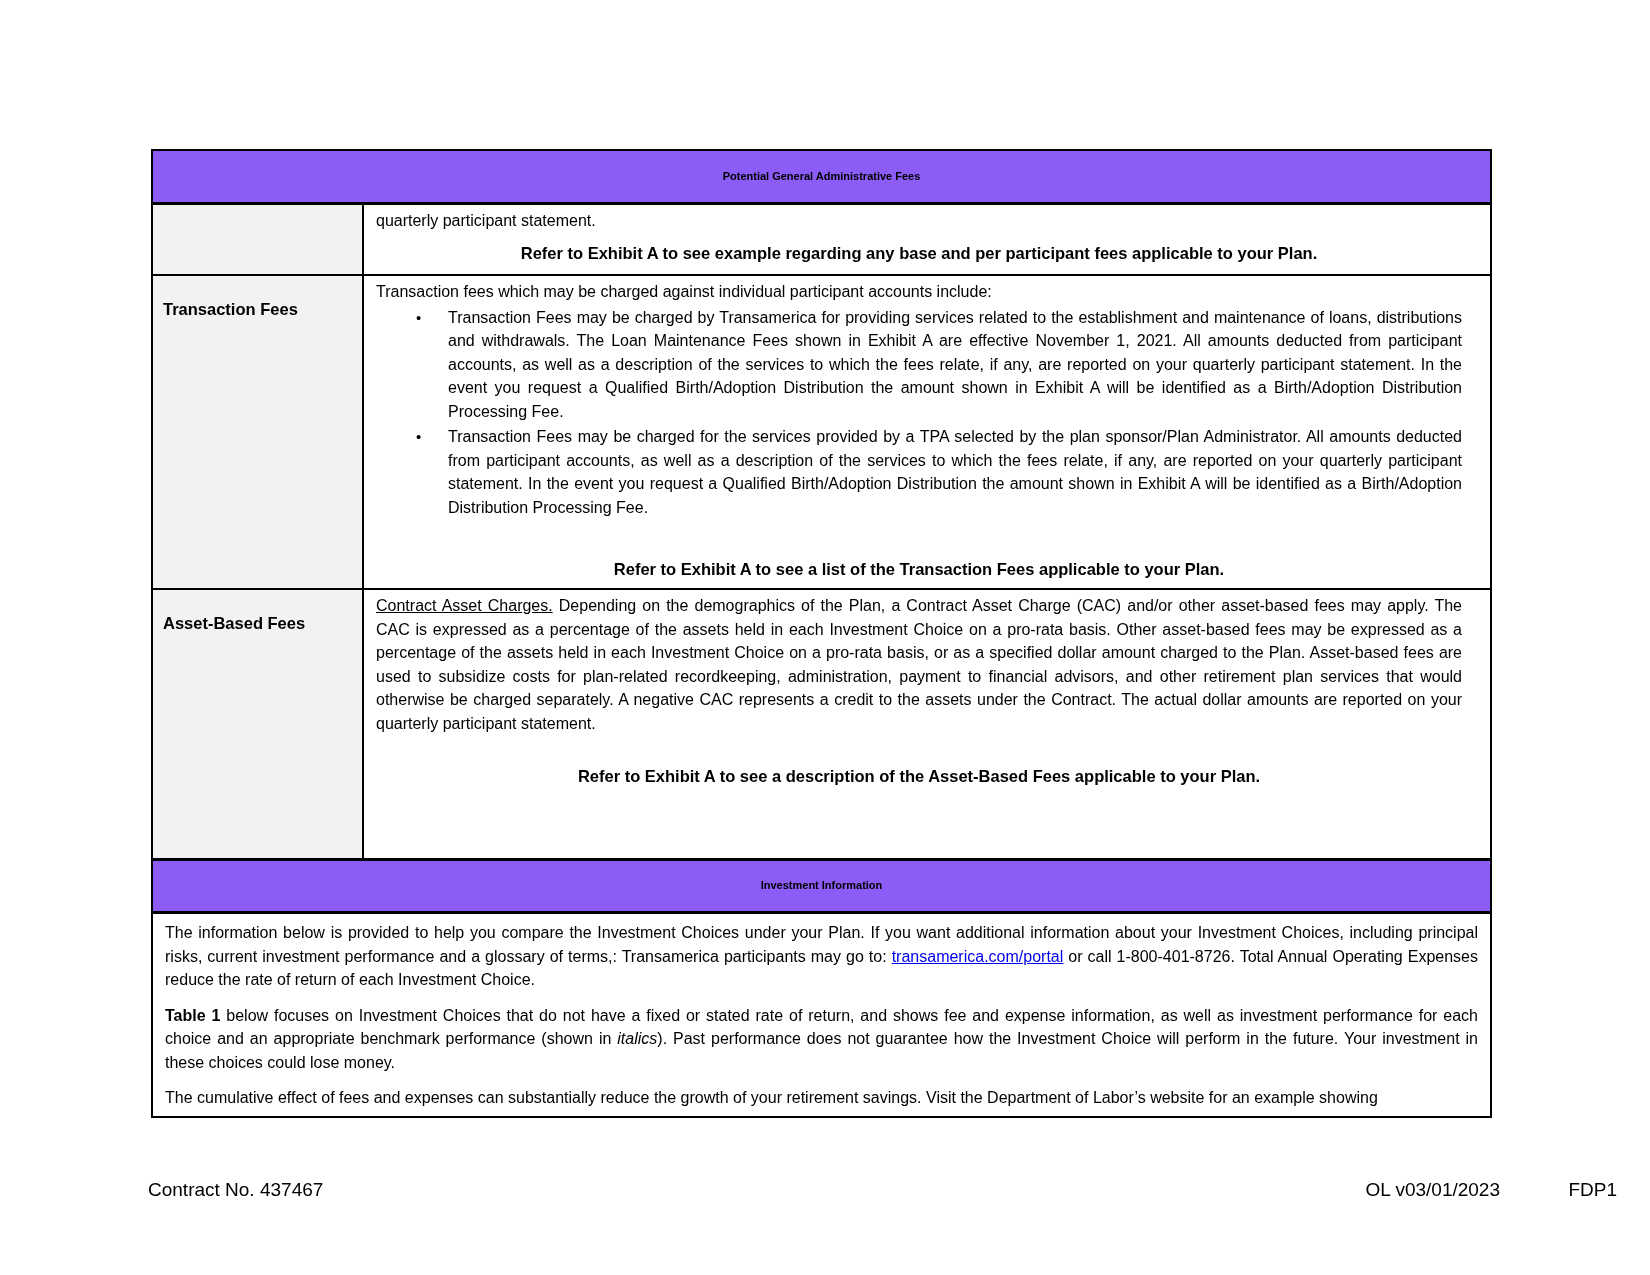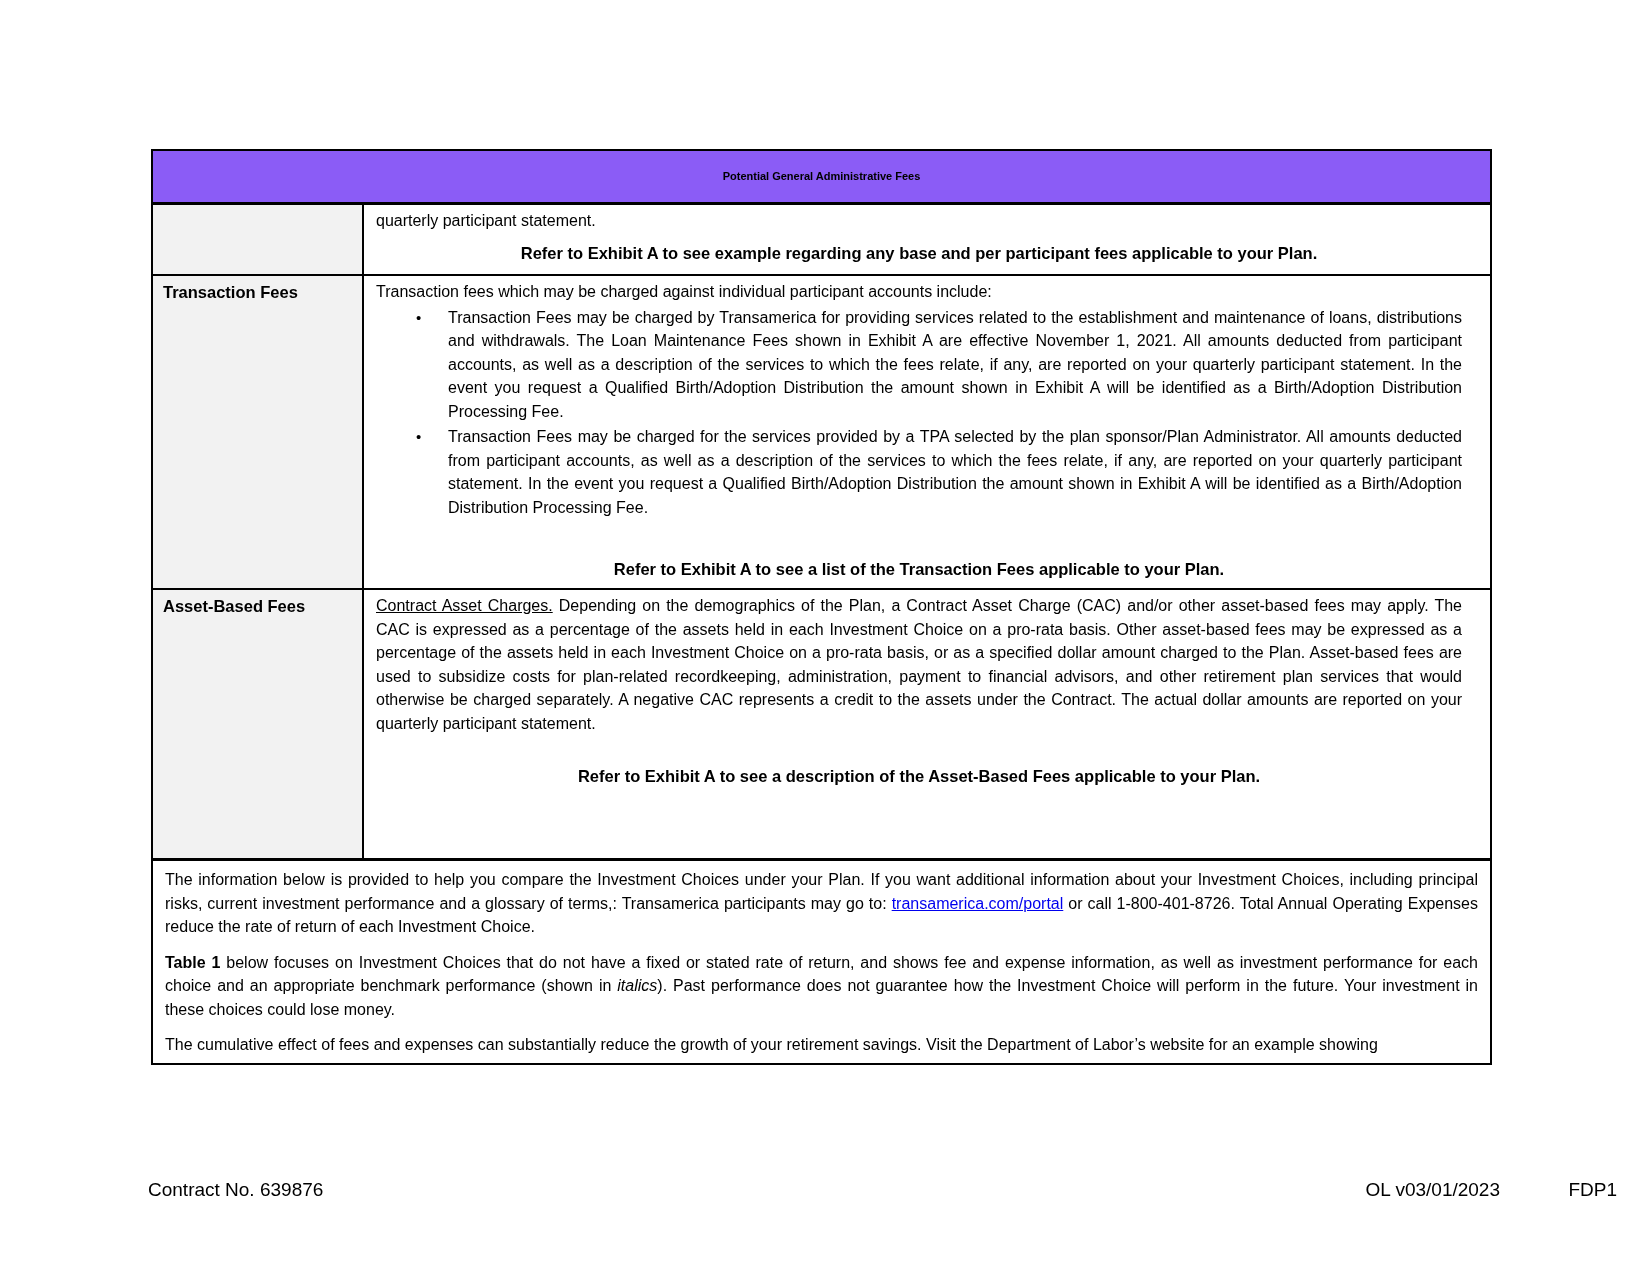--- a/index.html
+++ b/index.html
@@ -15,21 +15,21 @@
     font-size:16px; line-height:23.5px;
   }
   .row { display:flex; border-bottom:2px solid #000; overflow:hidden; }
   .row:last-child { border-bottom:none; }
   .hdr {
     background:#8b5cf6; justify-content:center; align-items:center;
     font-weight:bold; font-size:11px; border-bottom:3px solid #000;
   }
   .cell-l {
     width:211px; flex:0 0 211px; background:#f2f2f2;
-    border-right:2px solid #000; padding:5px 10px;
+    border-right:2px solid #000; padding:22px 10px;
   }
   .cell-l .lbl { font-weight:bold; font-size:16.5px; }
   .cell-r { flex:1 1 auto; padding:4px 28px 0 12px; display:flex; flex-direction:column; }
   .just { text-align:justify; }
   .refer { font-weight:bold; text-align:center; font-size:16.5px; }
   .refer.bottom { margin-top:auto; padding-bottom:7px; }
   .bullet { display:flex; margin-top:2px; }
   .bullet .glyph { flex:0 0 32px; margin-left:40px; text-align:left; font-size:15px; }
   .bullet .btxt { flex:1 1 auto; text-align:justify; }
   .ul-lead { text-decoration:underline; }
@@ -82,26 +82,29 @@
       <span class="lbl">Asset-Based Fees</span>
     </div>
     <div class="cell-r">
       <div class="just">
         <span class="ul-lead">Contract Asset Charges.</span><span> Depending on the demographics of the Plan, a Contract Asset Charge (CAC) and/or other asset-based fees may apply. The CAC is expressed as a percentage of the assets held in each Investment Choice on a pro-rata basis.  Other asset-based fees may be expressed as a percentage of the assets held in each Investment Choice on a pro-rata basis, or as a specified dollar amount charged to the Plan. Asset-based fees are used to subsidize costs for plan-related recordkeeping, administration, payment to financial advisors, and other retirement plan services that would otherwise be charged separately.  A negative CAC represents a credit to the assets under the Contract. The actual dollar amounts are reported on your quarterly participant statement.</span>
       </div>
       <div class="refer" style="margin-top:30px;">Refer to Exhibit A to see a description of the Asset-Based Fees applicable to your Plan.</div>
     </div>
   </div>
 
+  <div class="row hdr" style="height:53px;">
+    <span>Investment Information</span>
+  </div>
 
   <div class="row" style="height:202px; display:block;">
     <div class="inv-cell">
       <p><span>The information below is provided to help you compare the Investment Choices under your Plan.  If you want additional information about your Investment Choices, including principal risks, current investment performance and a glossary of terms,:  Transamerica participants may go to: </span><a class="link">transamerica.com/portal</a><span> or call 1-800-401-8726. Total Annual Operating Expenses reduce the rate of return of each Investment Choice.</span></p>
       <p><b>Table 1</b><span> below focuses on Investment Choices that do not have a fixed or stated rate of return, and shows fee and expense information, as well as investment performance for each choice and an appropriate benchmark performance (shown in </span><i>italics</i><span>).  Past performance does not guarantee how the Investment Choice will perform in the future.  Your investment in these choices could lose money.</span></p>
       <p class="last">The cumulative effect of fees and expenses can substantially reduce the growth of your retirement savings.  Visit the Department of Labor’s website for an example showing</p>
     </div>
   </div>
 
 </div>
 
-<div class="footer-item f-left">Contract No. 639876</div>
+<div class="footer-item f-left">Contract No. 437467</div>
 <div class="footer-item f-ver">OL v03/01/2023</div>
 <div class="footer-item f-code">FDP1</div>
 
 </body></html>

